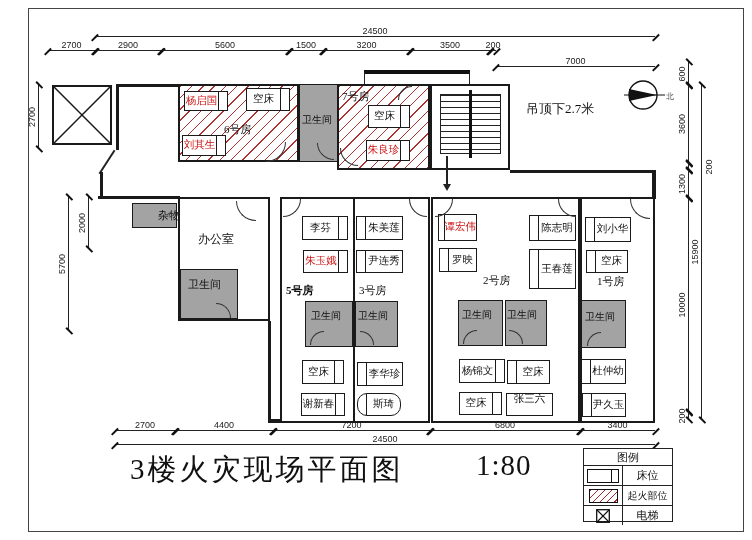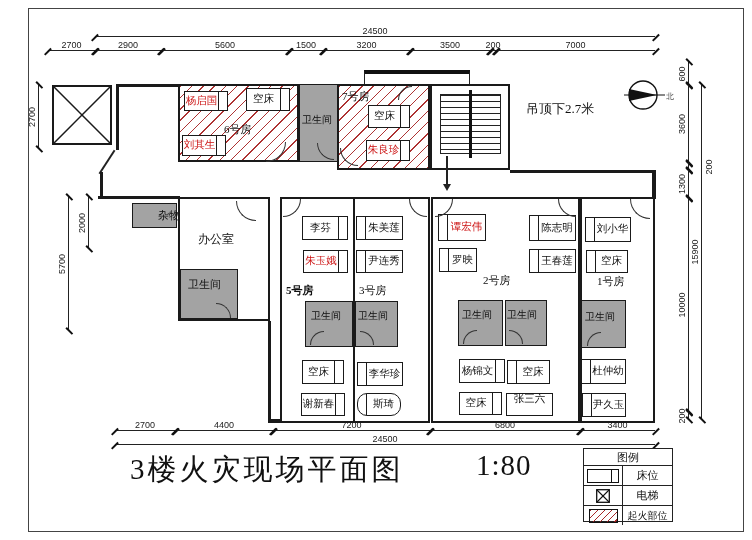--- a/index.html
+++ b/index.html
@@ -88,21 +88,21 @@
     </div>
   <div class="abs dh" style="left:323px;top:50px;width:87px;">
     <span class="dlab">3200</span>
     </div>
   <div class="abs dh" style="left:410px;top:50px;width:80px;">
     <span class="dlab">3500</span>
     </div>
   <div class="abs dh" style="left:490px;top:50px;width:6px;">
     <span class="dlab">200</span>
     </div>
-  <div class="abs dh" style="left:496px;top:50px;width:159px;">
+  <div class="abs dh" style="left:496px;top:66px;width:159px;">
     <span class="dlab">7000</span>
     </div>
 
   <div class="abs dh" style="left:115px;top:430px;width:60px;">
     <span class="dlab">2700</span>
     </div>
   <div class="abs dh" style="left:175px;top:430px;width:98px;">
     <span class="dlab">4400</span>
     </div>
   <div class="abs dh" style="left:273px;top:430px;width:157px;">
@@ -249,21 +249,21 @@
   <div class="abs bed pl" style="left:357px;top:362px;width:46px;height:24px;">
     <span class="bn">李华珍</span>
       <div class="pw"></div>
     </div>
   <div class="abs bed pl" style="left:357px;top:393px;width:44px;height:23px;border-radius:10px;">
     <span class="bn">斯琦</span>
       <div class="pw"></div>
     </div>
 
   <div class="abs room" style="left:431px;top:197px;width:149px;height:226px;"></div>
-  <div class="abs bed pl" style="left:438px;top:214px;width:48px;height:27px;">
+  <div class="abs bed pl" style="left:438px;top:214px;width:39px;height:27px;">
     <span class="bn red">谭宏伟</span>
       <div class="pw"></div>
     </div>
   <div class="abs bed pl" style="left:439px;top:248px;width:38px;height:24px;">
     <span class="bn">罗映</span>
       <div class="pw"></div>
     </div>
   <span class="abs rlab" style="left:483px;top:273px;">2号房</span>
   <div class="abs sub" style="left:458px;top:300px;width:45px;height:46px;"></div>
   <span class="abs rlab" style="left:462px;top:308px;font-size:10px;">卫生间</span>
@@ -282,21 +282,21 @@
       <div class="pw"></div>
     </div>
   <div class="abs bed pl" style="left:506px;top:393px;width:47px;height:23px;flex-direction:column;">
     <span class="bn">张三六</span>
       <div class="pw"></div>
     </div>
   <div class="abs bed pl" style="left:529px;top:215px;width:47px;height:26px;">
     <span class="bn">陈志明</span>
       <div class="pw"></div>
     </div>
-  <div class="abs bed pl" style="left:529px;top:249px;width:47px;height:24px;">
+  <div class="abs bed pl" style="left:529px;top:249px;width:47px;height:40px;">
     <span class="bn">王春莲</span>
       <div class="pw"></div>
     </div>
 
   <div class="abs room" style="left:580px;top:197px;width:75px;height:226px;"></div>
   <div class="abs bed pl" style="left:585px;top:217px;width:46px;height:25px;">
     <span class="bn">刘小华</span>
       <div class="pw"></div>
     </div>
   <div class="abs bed pl" style="left:586px;top:250px;width:42px;height:23px;">
@@ -347,32 +347,32 @@
     <div class="lg-row">
       <div class="lg-ic">
           <div class="ic-bed">
             <i></i>
           </div>
         </div>
       <span class="lg-lab">床位</span>
     </div>
     <div class="lg-row">
       <div class="lg-ic">
+          <div class="ic-fire"></div>
+        </div>
+      <span class="lg-lab" style="font-size:10px;">起火部位</span>
+    </div>
+    <div class="lg-row">
+      <div class="lg-ic">
         <svg width="14" height="14" viewBox="0 0 14 14">
           <rect x="0.7" y="0.7" width="12.6" height="12.6" fill="none" stroke="#111" stroke-width="1.3"></rect>
           <line x1="1" y1="1" x2="13" y2="13" stroke="#111" stroke-width="1.1"></line>
           <line x1="13" y1="1" x2="1" y2="13" stroke="#111" stroke-width="1.1"></line>
         </svg>
       </div>
       <span class="lg-lab">电梯</span>
     </div>
-    <div class="lg-row">
-      <div class="lg-ic">
-          <div class="ic-fire"></div>
-        </div>
-      <span class="lg-lab" style="font-size:10px;">起火部位</span>
-    </div>
   </div>
 
   <span class="abs btitle" style="left:130px;top:450px;">3楼火灾现场平面图</span>
   <span class="abs btitle" style="left:476px;top:449px;letter-spacing:1px;">1:80</span>
 
 </div>
 
 </body></html>

